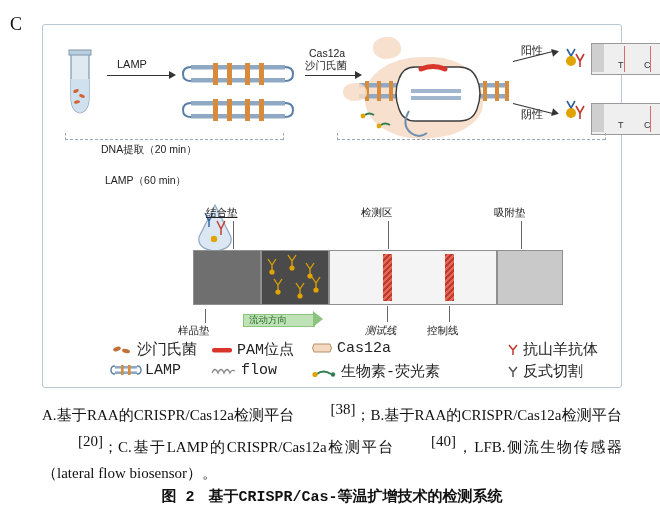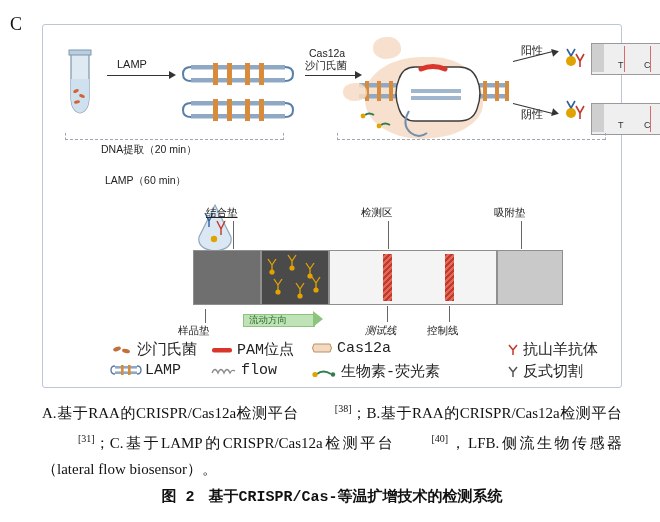--- a/index.html
+++ b/index.html
@@ -78,21 +78,21 @@
     font-family:Liberation Mono, monospace;font-size:15px;color:#222;
   }
   .lg-item{position:absolute;white-space:nowrap;}
   .lg-ico{display:inline-block;vertical-align:middle;margin-right:4px;}
   
   .caption{
     position:absolute;left:42px;top:396px;width:580px;
     font-family:"Liberation Serif", serif;font-size:15px;line-height:26px;color:#111;
     text-align:justify;
   }
-  .caption sup{font-size:10px;padding-left:36px;}
+  .caption sup{font-size:15px;padding-left:36px;}
   .fig-title{
     position:absolute;left:42px;top:487px;width:580px;text-align:center;
     font-family:Liberation Mono, monospace;font-size:15px;font-weight:bold;color:#111;
   }
   .fig-title .num{margin-right:14px;}
   .hairpin{position:absolute;}
   svg{display:block;overflow:visible;}
 </style>
 </head>
 <body>
@@ -349,18 +349,18 @@
         <svg width="12" height="12" viewBox="0 0 12 12">
             <path d="M6 6 L2 1 M6 6 L10 1 M6 6 L6 11" stroke="#555" stroke-width="1.5" fill="none"></path>
           </svg>
       </span><span>反式切割</span>
     </div>
   </div>
 
 </div>
 
 <div class="caption">
-  <span>A.基于RAA的CRISPR/Cas12a检测平台</span><sup>[38]</sup><span>；B.基于RAA的</span><span>CRISPR/Cas12a检测平台</span><sup>[31]</sup><span>；C.基于LAMP的CRISPR/Cas12a检</span><span>测平台</span><sup>[40]</sup><span>，LFB.侧流生物传感器（lateral flow biosensor）。</span>
+  <span>A.基于RAA的CRISPR/Cas12a检测平台</span><sup>[38]</sup><span>；B.基于RAA的</span><span>CRISPR/Cas12a检测平台</span><sup>[20]</sup><span>；C.基于LAMP的CRISPR/Cas12a检</span><span>测平台</span><sup>[40]</sup><span>，LFB.侧流生物传感器（lateral flow biosensor）。</span>
 </div>
 
 <div class="fig-title">
   <span class="num">图 2</span><span>基于CRISPR/Cas-等温扩增技术的检测系统</span>
 </div>
 
 </body></html>

